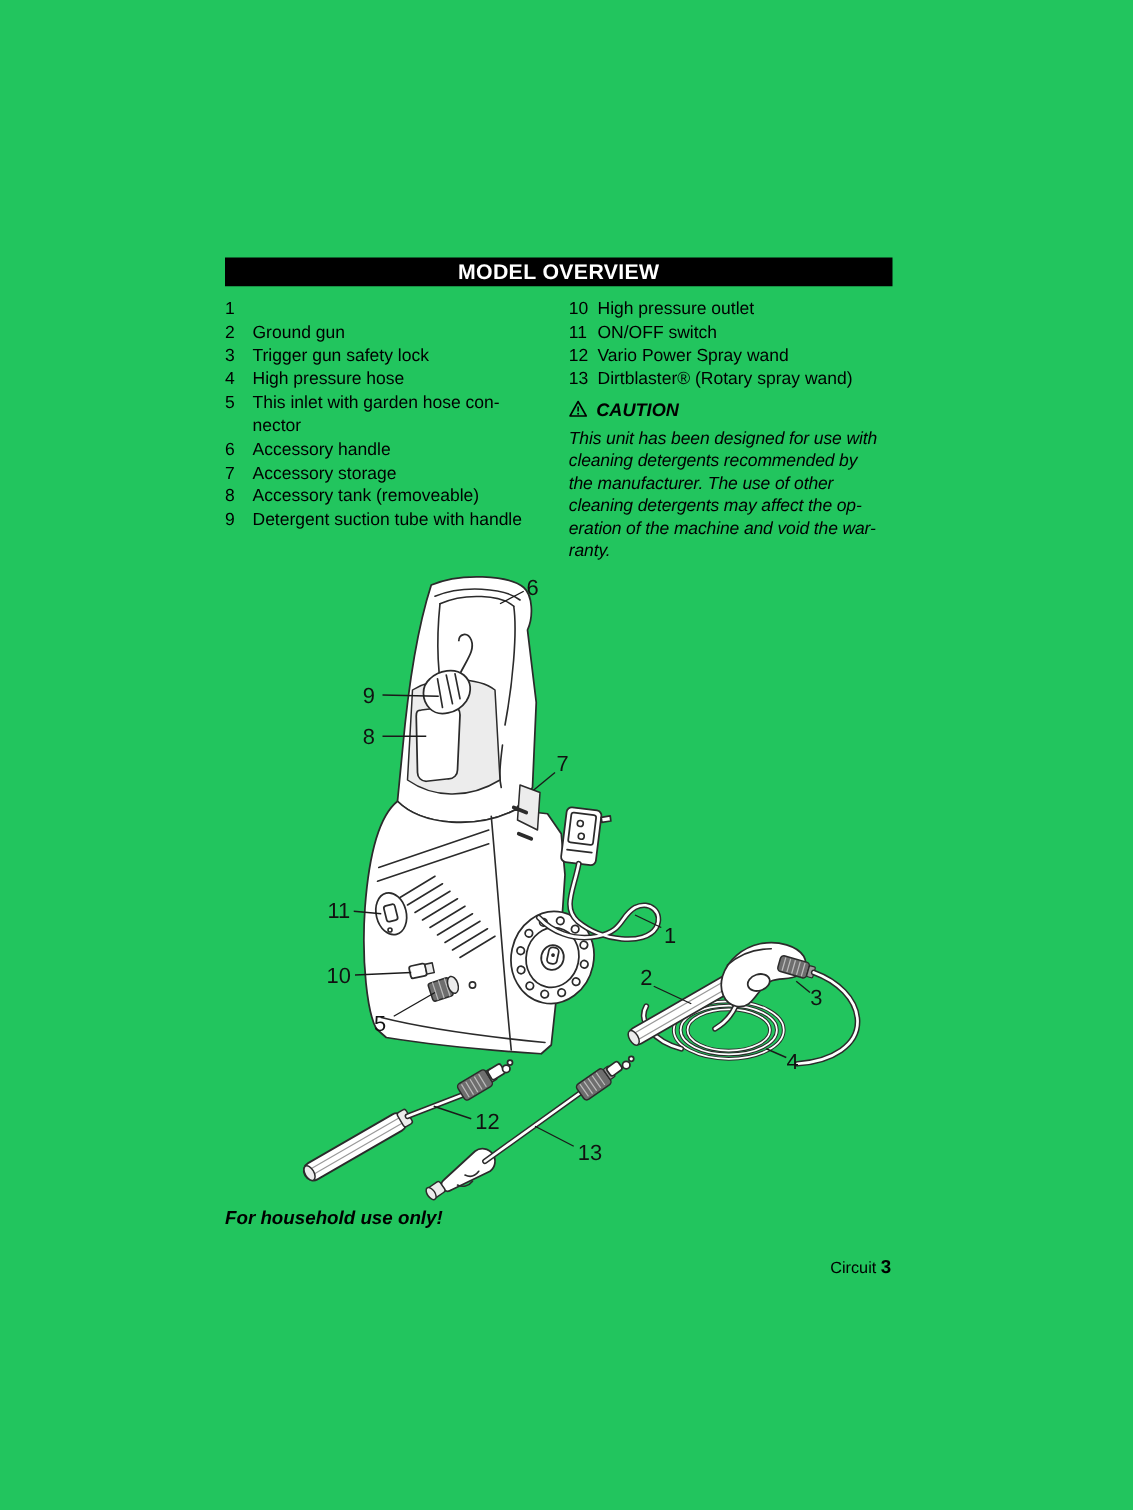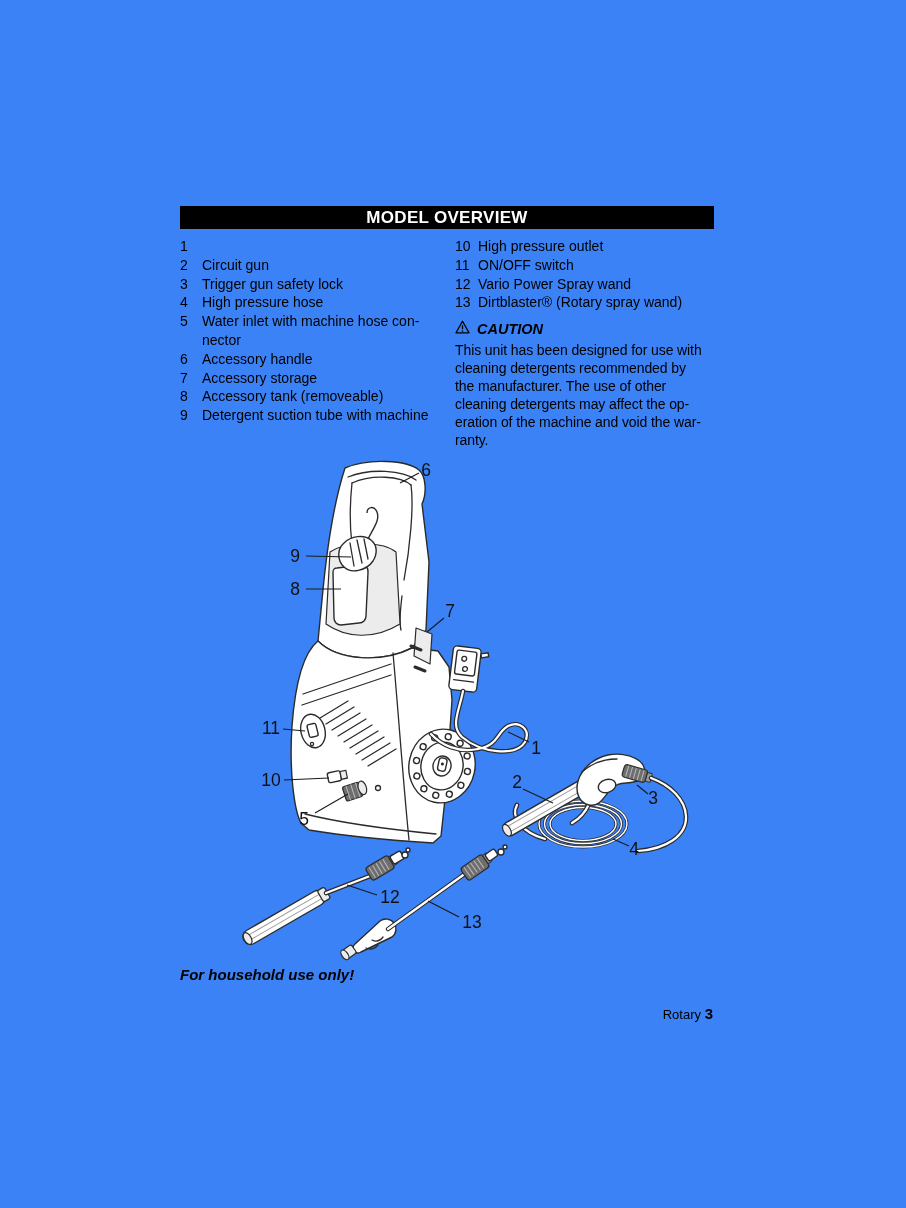--- a/index.html
+++ b/index.html
@@ -1,31 +1,31 @@
 <!DOCTYPE html>
 <html><head>
 <meta charset="utf-8">
 <style>
   html,body{margin:0;padding:0;background:#fff;}
-  .page{position:relative;width:906px;height:1208px;background:#3b82f6;
+  .page{position:relative;width:906px;height:1208px;background:#22c55e;
         font-family:"Liberation Sans",sans-serif;color:#000;overflow:hidden;}
   .header-bar{position:absolute;left:180px;top:206px;width:534px;height:23px;
         background:#000;color:#fff;display:flex;align-items:center;justify-content:center;
         font-weight:bold;font-size:17px;letter-spacing:.3px;}
   .col{position:absolute;top:237px;font-size:14px;line-height:18.8px;}
   .col-left{left:180px;width:268px;}
   .col-right{left:455px;width:262px;}
   .row{display:flex;}
   .row .num{flex:0 0 22px;}
   .col-right .row .num{flex:0 0 23px;}
   .row .txt{white-space:pre;}
   .caution-head{display:flex;align-items:center;margin-top:8px;height:19px;
         font-weight:bold;font-style:italic;font-size:14.5px;}
   .caution-head .tri{margin-right:7px;display:inline-block;}
-  .caution-body{margin-top:2px;font-size:14px;line-height:18px;
+  .caution-body{margin-top:2px;font-style:italic;font-size:14px;line-height:18px;
         white-space:pre;letter-spacing:-0.1px;}
   .footer-note{position:absolute;left:180px;top:966px;font-weight:bold;font-style:italic;
         font-size:15px;}
   .page-footer{position:absolute;left:455px;top:1005px;width:258px;text-align:right;
         font-size:13px;}
   .page-footer b{font-size:15px;}
   svg.diagram{position:absolute;left:0;top:0;}
   
   .fw{fill:#fff;stroke:#2b2b2b;stroke-width:1.4;stroke-linejoin:round;}
   .fg{fill:#ececec;stroke:#2b2b2b;stroke-width:1.2;stroke-linejoin:round;}
@@ -49,50 +49,50 @@
   <div class="header-bar">
     <span>MODEL OVERVIEW</span>
   </div>
 
   <div class="col col-left">
     <div class="row">
         <span class="num">1</span>
       </div>
     <div class="row">
         <span class="num">2</span>
-        <span class="txt">Circuit gun</span>
+        <span class="txt">Ground gun</span>
       </div>
     <div class="row">
         <span class="num">3</span>
         <span class="txt">Trigger gun safety lock</span>
       </div>
     <div class="row">
         <span class="num">4</span>
         <span class="txt">High pressure hose</span>
       </div>
     <div class="row">
         <span class="num">5</span>
-        <span class="txt">Water inlet with machine hose con-
+        <span class="txt">This inlet with garden hose con-
 nector</span>
       </div>
     <div class="row">
         <span class="num">6</span>
         <span class="txt">Accessory handle</span>
       </div>
     <div class="row">
         <span class="num">7</span>
         <span class="txt">Accessory storage</span>
       </div>
     <div class="row">
         <span class="num">8</span>
         <span class="txt">Accessory tank (removeable)</span>
       </div>
     <div class="row">
         <span class="num">9</span>
-        <span class="txt">Detergent suction tube with machine</span>
+        <span class="txt">Detergent suction tube with handle</span>
       </div>
   </div>
 
   <div class="col col-right">
     <div class="row">
         <span class="num">10</span>
         <span class="txt">High pressure outlet</span>
       </div>
     <div class="row">
         <span class="num">11</span>
@@ -309,17 +309,17 @@
       <text class="cnum" x="271" y="786">10</text>
       <text class="cnum" x="271" y="734">11</text>
       <text class="cnum" x="390" y="903">12</text>
       <text class="cnum" x="472" y="928">13</text>
     </g>
   </svg>
 
   <div class="footer-note">For household use only!</div>
 
   <div class="page-footer">
-    <span>Rotary</span>
+    <span>Circuit</span>
     <b>3</b>
   </div>
 
 </div>
 
 </body></html>

